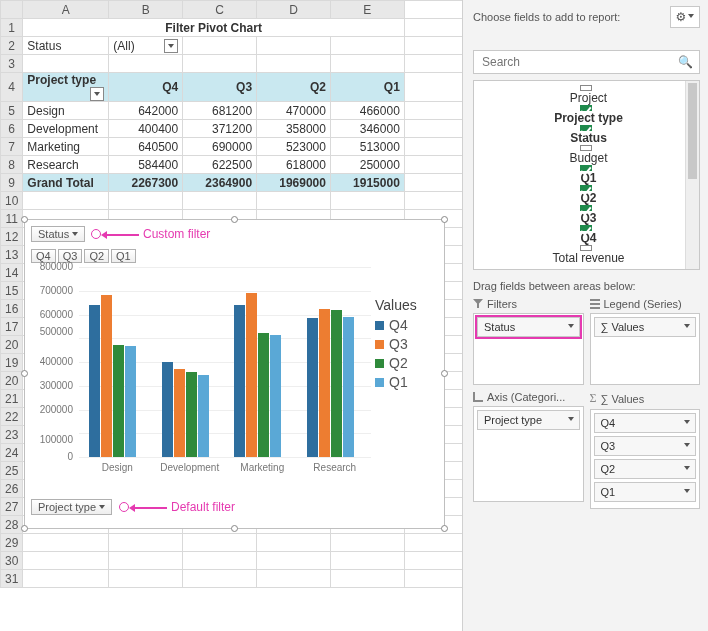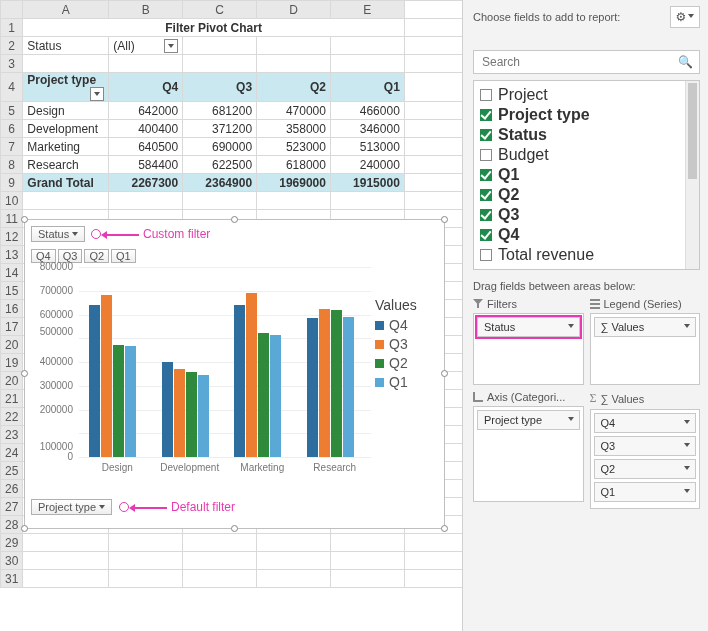--- a/index.html
+++ b/index.html
@@ -66,21 +66,21 @@
   .pane-title{font-size:17px;color:#1a6b3e;padding:4px 0 8px 0;display:flex;align-items:center;}
   .pane-title .sp{flex:1}
   .pane-ico{width:18px;display:inline-block;text-align:center;color:#666;cursor:default;}
   .pane-sub{font-size:11px;color:#555;display:flex;align-items:center;margin-bottom:6px;}
   .gear-btn{width:30px;height:22px;border:1px solid #c8c8c8;background:#fff;margin-left:auto;display:flex;align-items:center;justify-content:center;font-size:12px;}
   .gear-btn .tri{display:inline-block;border:3px solid transparent;border-top:4px solid #555;margin-left:2px;}
   .search{display:flex;border:1px solid #c8c8c8;background:#fff;height:24px;align-items:center;padding:0 6px;margin-bottom:6px;margin-top:16px;}
   .search input{border:none;outline:none;flex:1;font-size:12px;}
   .fields{border:1px solid #c8c8c8;background:#fff;height:190px;position:relative;overflow:hidden;}
   .fields-inner{padding:4px 2px;}
-  .fld{display:flex;align-items:center;height:20px;padding-left:4px;font-size:16px;}
+  .fld{display:flex;align-items:center;height:20px;padding-left:4px;font-size:12px;flex-direction:column;}
   .cb{width:12px;height:12px;border:1px solid #888;margin-right:6px;position:relative;}
   .cb.checked{background:#1f8a4c;border-color:#1f8a4c;}
   .cb.checked::after{content:"";position:absolute;left:2px;top:-1px;width:4px;height:8px;border:solid #fff;border-width:0 2px 2px 0;transform:rotate(40deg);}
   .bold{font-weight:bold;}
   .scrollbar{position:absolute;right:0;top:0;bottom:0;width:14px;background:#efefef;border-left:1px solid #ddd;}
   .thumb{position:absolute;left:2px;right:2px;top:2px;height:96px;background:#c8c8c8;}
 
   .drag-hint{font-size:11px;color:#555;margin:10px 0 6px 0;}
   .areas{display:grid;grid-template-columns:1fr 1fr;grid-auto-rows:auto;gap:6px 6px;}
   .area{}
@@ -175,21 +175,21 @@
           <td class="cell num">523000</td>
           <td class="cell num">513000</td>
     <td class="colPad"></td>
         </tr>
         <tr>
           <td class="rowhead">8</td>
     <td class="cell">Research</td>
     <td class="cell num">584400</td>
           <td class="cell num">622500</td>
           <td class="cell num">618000</td>
-          <td class="cell num">240000</td>
+          <td class="cell num">250000</td>
     <td class="colPad"></td>
         </tr>
       </tbody>
     <tbody>
         <tr class="totalrow">
       <td class="rowhead">9</td>
       <td class="cell">Grand Total</td>
       <td class="cell num">2267300</td>
       <td class="cell num">2364900</td>
       <td class="cell num">1969000</td>
@@ -415,21 +415,21 @@
         <span class="callout-line" style="left:72px;top:8px;width:36px"></span>
         <span class="callout" style="left:112px;top:1px">Custom filter</span>
       </div>
       <div style="margin-top:7px" id="legend-btns"><span class="mini-btn" style="padding: 0px 4px;">Q4</span><span class="mini-btn" style="padding: 0px 4px;">Q3</span><span class="mini-btn" style="padding: 0px 4px;">Q2</span><span class="mini-btn" style="padding: 0px 4px;">Q1</span></div>
 
       <div class="plot-wrap">
         <div class="plot" id="plot">
             <div class="gridline" style="top: 190px;"></div>
             <div class="ylab" style="top: 184px;">0</div>
             <div class="gridline" style="top: 166.25px;"></div>
-            <div class="ylab" style="top: 174px;">100000</div>
+            <div class="ylab" style="top: 167px;">100000</div>
             <div class="gridline" style="top: 142.5px;"></div>
             <div class="ylab" style="top: 136.5px;">200000</div>
             <div class="gridline" style="top: 118.75px;"></div>
             <div class="ylab" style="top: 112.75px;">300000</div>
             <div class="gridline" style="top: 95px;"></div>
             <div class="ylab" style="top: 89px;">400000</div>
             <div class="gridline" style="top: 71.25px;"></div>
             <div class="ylab" style="top: 59px;">500000</div>
             <div class="gridline" style="top: 47.5px;"></div>
             <div class="ylab" style="top: 41.5px;">600000</div>

